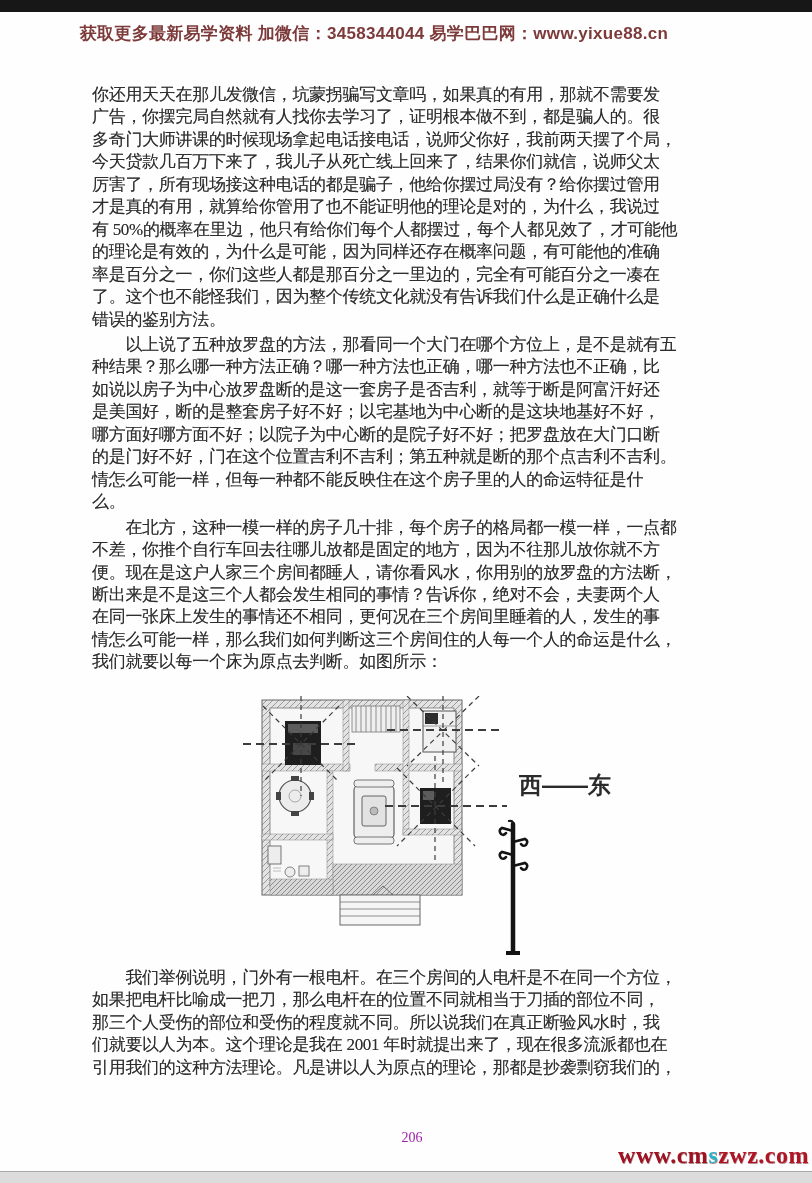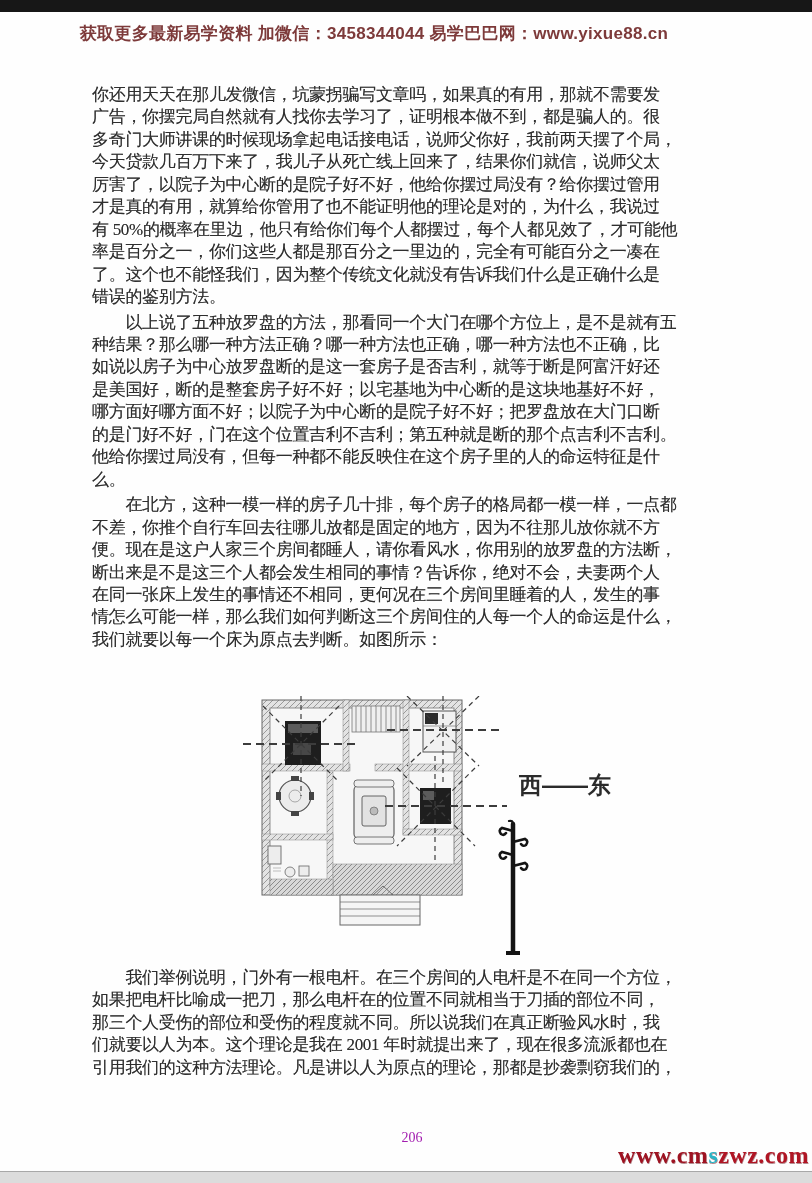--- a/index.html
+++ b/index.html
@@ -45,35 +45,36 @@
   <div class="top-bar"></div>
 
   <div class="scan-header">获取更多最新易学资料 加微信：3458344044 易学巴巴网：www.yixue88.cn</div>
 
   <div class="text-block text-top">
       <div class="para">
         <div class="tline">你还用天天在那儿发微信，坑蒙拐骗写文章吗，如果真的有用，那就不需要发</div>
         <div class="tline">广告，你摆完局自然就有人找你去学习了，证明根本做不到，都是骗人的。很</div>
         <div class="tline">多奇门大师讲课的时候现场拿起电话接电话，说师父你好，我前两天摆了个局，</div>
         <div class="tline">今天贷款几百万下来了，我儿子从死亡线上回来了，结果你们就信，说师父太</div>
-        <div class="tline">厉害了，以院子为中心断的是院子好不好，他给你摆过局没有？给你摆过管用</div>
+        <div class="tline">厉害了，所有现场接这种电话的都是骗子，他给你摆过局没有？给你摆过管用</div>
         <div class="tline">才是真的有用，就算给你管用了也不能证明他的理论是对的，为什么，我说过</div>
         <div class="tline">有 50%的概率在里边，他只有给你们每个人都摆过，每个人都见效了，才可能他</div>
+        <div class="tline">的理论是有效的，为什么是可能，因为同样还存在概率问题，有可能他的准确</div>
         <div class="tline">率是百分之一，你们这些人都是那百分之一里边的，完全有可能百分之一凑在</div>
         <div class="tline">了。这个也不能怪我们，因为整个传统文化就没有告诉我们什么是正确什么是</div>
         <div class="tline">错误的鉴别方法。</div>
       </div>
       <div class="para">
         <div class="tline">　　以上说了五种放罗盘的方法，那看同一个大门在哪个方位上，是不是就有五</div>
         <div class="tline">种结果？那么哪一种方法正确？哪一种方法也正确，哪一种方法也不正确，比</div>
         <div class="tline">如说以房子为中心放罗盘断的是这一套房子是否吉利，就等于断是阿富汗好还</div>
         <div class="tline">是美国好，断的是整套房子好不好；以宅基地为中心断的是这块地基好不好，</div>
         <div class="tline">哪方面好哪方面不好；以院子为中心断的是院子好不好；把罗盘放在大门口断</div>
         <div class="tline">的是门好不好，门在这个位置吉利不吉利；第五种就是断的那个点吉利不吉利。</div>
-        <div class="tline">他给你摆过局没有，但每一种都不能反映住在这个房子里的人的命运特征是什</div>
+        <div class="tline">情怎么可能一样，但每一种都不能反映住在这个房子里的人的命运特征是什</div>
         <div class="tline">么。</div>
       </div>
       <div class="para">
         <div class="tline">　　在北方，这种一模一样的房子几十排，每个房子的格局都一模一样，一点都</div>
         <div class="tline">不差，你推个自行车回去往哪儿放都是固定的地方，因为不往那儿放你就不方</div>
         <div class="tline">便。现在是这户人家三个房间都睡人，请你看风水，你用别的放罗盘的方法断，</div>
         <div class="tline">断出来是不是这三个人都会发生相同的事情？告诉你，绝对不会，夫妻两个人</div>
         <div class="tline">在同一张床上发生的事情还不相同，更何况在三个房间里睡着的人，发生的事</div>
         <div class="tline">情怎么可能一样，那么我们如何判断这三个房间住的人每一个人的命运是什么，</div>
         <div class="tline">我们就要以每一个床为原点去判断。如图所示：</div>

